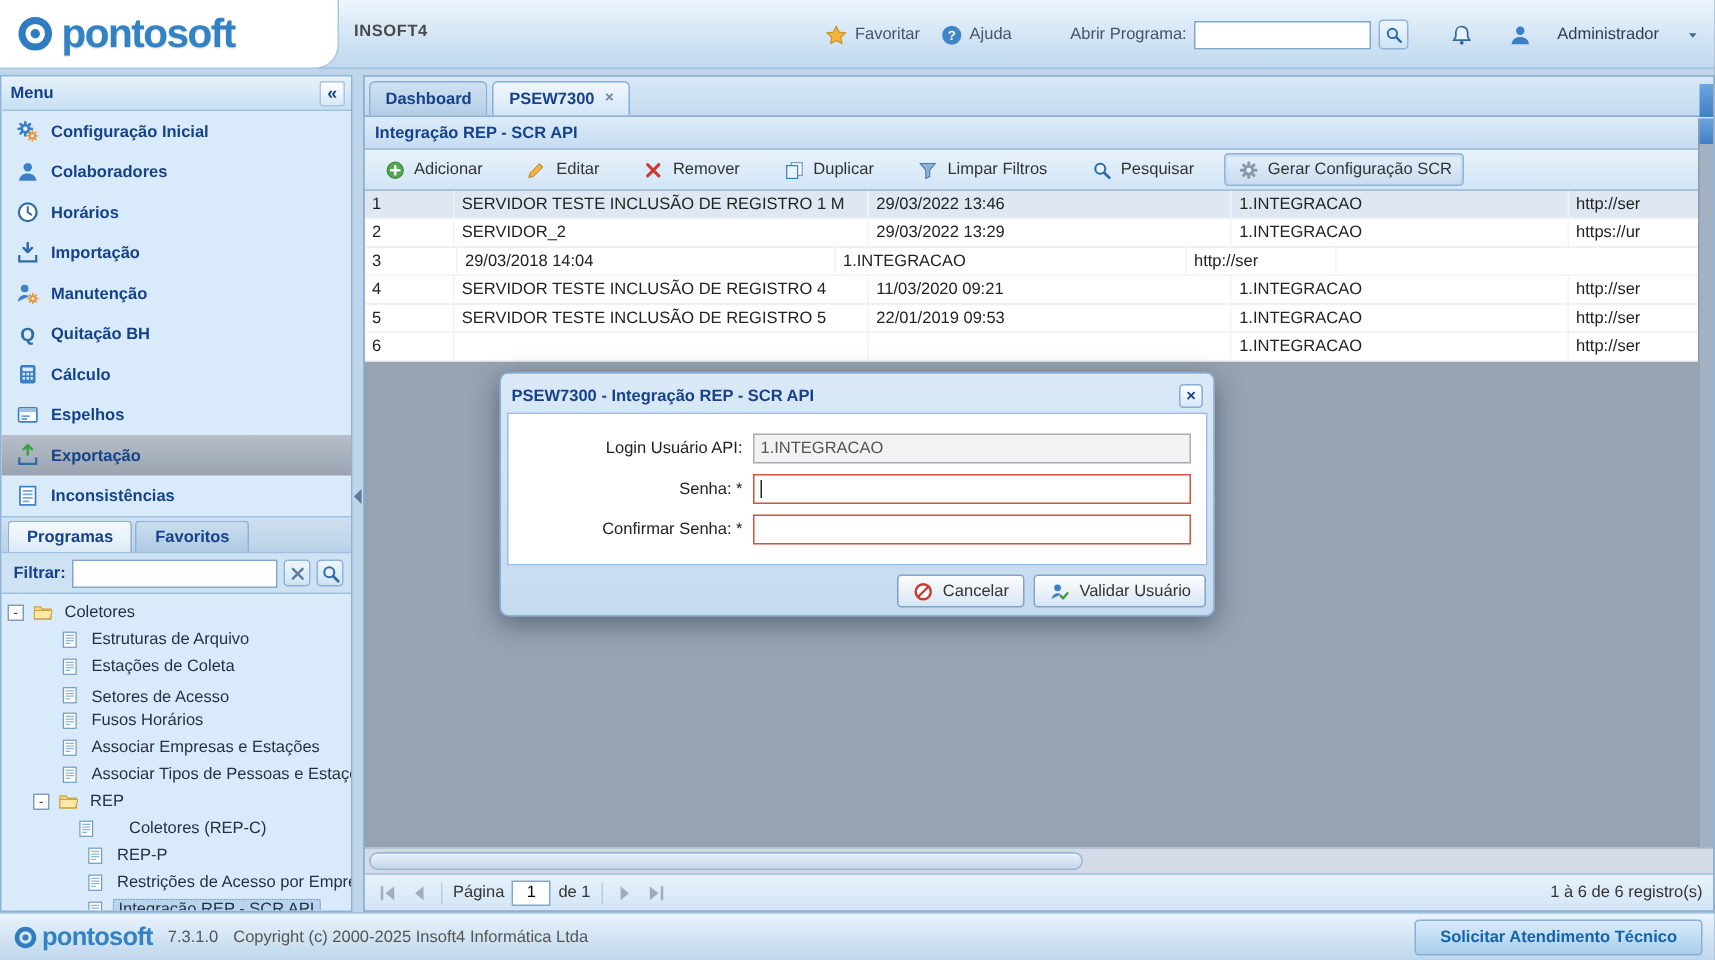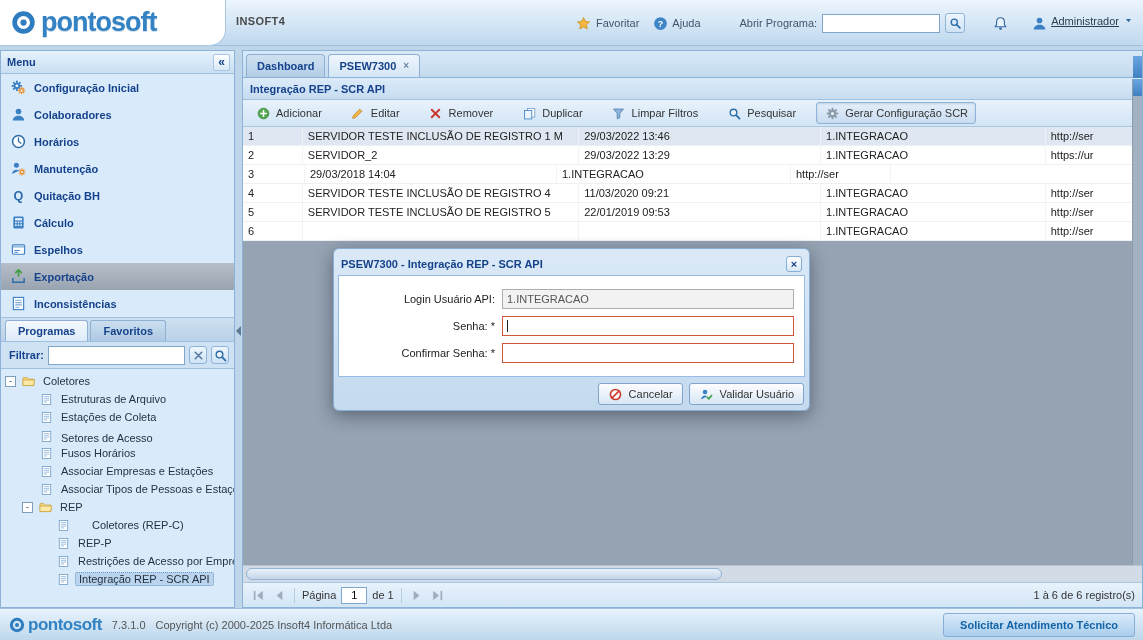--- a/index.html
+++ b/index.html
@@ -20,21 +20,21 @@
   .logo-text { font-size:27px; font-weight:bold; color:#3282c4; letter-spacing:-1px;
     text-shadow:0 1px 1px rgba(40,90,140,.25); }
   #app-title { position:absolute; left:236px; top:15px; font-weight:bold; color:#4a4a4a; letter-spacing:.4px; }
   .header-items { position:absolute; right:10px; top:0; height:46px; display:flex; align-items:center; gap:13px; }
   .hdr-link { display:flex; align-items:center; gap:4px; color:#44546a; cursor:pointer; }
   .grp-abrir { display:flex; align-items:center; gap:5px; margin-left:26px; color:#44546a; }
   #abrir-input { width:118px; height:19px; border:1px solid #7fa7cc; background:#fff; padding:0 4px; font:11px "Liberation Sans",sans-serif; }
   .mini-btn { width:20px; height:20px; display:flex; align-items:center; justify-content:center;
     background:linear-gradient(#eef6fd,#cfe3f4); border:1px solid #8fb4da; border-radius:3px; cursor:pointer; }
   .bell-btn { margin-left:14px; cursor:pointer; }
-  .user-menu { display:flex; align-items:flex-start; gap:4px; margin-left:10px; color:#2c3e50; cursor:pointer;text-decoration:underline; }
+  .user-menu { display:flex; align-items:center; gap:17px; margin-left:10px; color:#2c3e50; cursor:pointer; }
 
   
   #sidebar { position:absolute; left:0; top:50px; width:235px; height:558px; display:flex; flex-direction:column;
     border:1px solid #8db2d8; background:#d9ebfb; overflow:hidden; }
   .menu-header { height:23px; flex:none; background:linear-gradient(#e6f2fc,#c9dff3); border-bottom:1px solid #9ec1e0;
     display:flex; align-items:center; padding:0 4px 0 6px; color:#15428b; font-weight:bold; }
   .collapse-btn { margin-left:auto; width:17px; height:17px; display:flex; align-items:center; justify-content:center;
     color:#15428b; font-weight:bold; font-size:12px; border:1px solid #aac7e2; border-radius:2px;
     background:linear-gradient(#fff,#d8e8f6); cursor:pointer; }
   .menu-item { height:27px; flex:none; display:flex; align-items:center; gap:8px; padding-left:9px;
@@ -255,20 +255,29 @@
           <svg viewBox="0 0 16 16" xmlns="http://www.w3.org/2000/svg">
             <circle cx="8" cy="8" r="6.3" fill="#fff" stroke="#2e6da8" stroke-width="1.6"></circle>
             <path d="M8 4.2V8l2.6 1.8" stroke="#2e6da8" stroke-width="1.4" fill="none" stroke-linecap="round"></path>
           </svg>
         </span>
         <span>Horários</span>
       </div>
       <div class="menu-item">
         <span class="icn">
           <svg viewBox="0 0 16 16" xmlns="http://www.w3.org/2000/svg">
+            <path d="M8 1v6.4M5 4.6l3 3 3-3" stroke="#2e6da8" stroke-width="1.8" fill="none" stroke-linecap="round" stroke-linejoin="round"></path>
+            <path d="M2 9.6v4.6h12V9.6" stroke="#2e6da8" stroke-width="1.6" fill="none"></path>
+          </svg>
+        </span>
+        <span>Importação</span>
+      </div>
+      <div class="menu-item">
+        <span class="icn">
+          <svg viewBox="0 0 16 16" xmlns="http://www.w3.org/2000/svg">
             <circle cx="5.8" cy="4.6" r="2.7" fill="#3b7fc4"></circle>
             <path d="M1 13.8c.3-3 2.4-4.6 4.8-4.6 1.2 0 2.3.3 3.2.9z" fill="#3b7fc4"></path>
             <g transform="translate(7.4 7.4) scale(.54)">
               <g fill="#e8963c">
                 <rect x="6.8" y="0.8" width="2.4" height="14.4" rx="1"></rect>
                 <rect x="0.8" y="6.8" width="14.4" height="2.4" rx="1"></rect>
                 <g transform="rotate(45 8 8)">
                   <rect x="6.8" y="0.8" width="2.4" height="14.4" rx="1"></rect>
                   <rect x="0.8" y="6.8" width="14.4" height="2.4" rx="1"></rect>
                 </g>
@@ -431,21 +440,21 @@
       <div class="tree-row" style="padding-left: 21px;">
         <span class="expander">-</span>
         <span class="icn sm">
           <svg viewBox="0 0 16 16" xmlns="http://www.w3.org/2000/svg">
             <path d="M1.2 3.2h5l1.4 1.8h7.2v8H1.2z" fill="#f6d77c" stroke="#c9a23f" stroke-width=".9"></path>
             <path d="M1.2 6.2h14.6l-1.8 6.8H1.2z" fill="#fce9a8" stroke="#c9a23f" stroke-width=".9"></path>
           </svg>
         </span>
         <span class="tree-label">REP</span>
       </div>
-      <div class="tree-row" style="padding-left: 24px; gap: 18px;">
+      <div class="tree-row" style="padding-left: 18px; gap: 18px;">
         <span class="exp-spacer"></span>
         <span class="icn sm">
           <svg viewBox="0 0 16 16" xmlns="http://www.w3.org/2000/svg">
             <rect x="2.8" y="1.8" width="10.4" height="12.4" fill="#fff" stroke="#6f9cc6" stroke-width="1"></rect>
             <path d="M4.6 4.4h6.8M4.6 6.6h6.8M4.6 8.8h6.8M4.6 11h4" stroke="#8fb4da" stroke-width="1"></path>
           </svg>
         </span>
         <span class="tree-label">Coletores (REP-C)</span>
       </div>
       <div class="tree-row" style="padding-left: 38px;">

